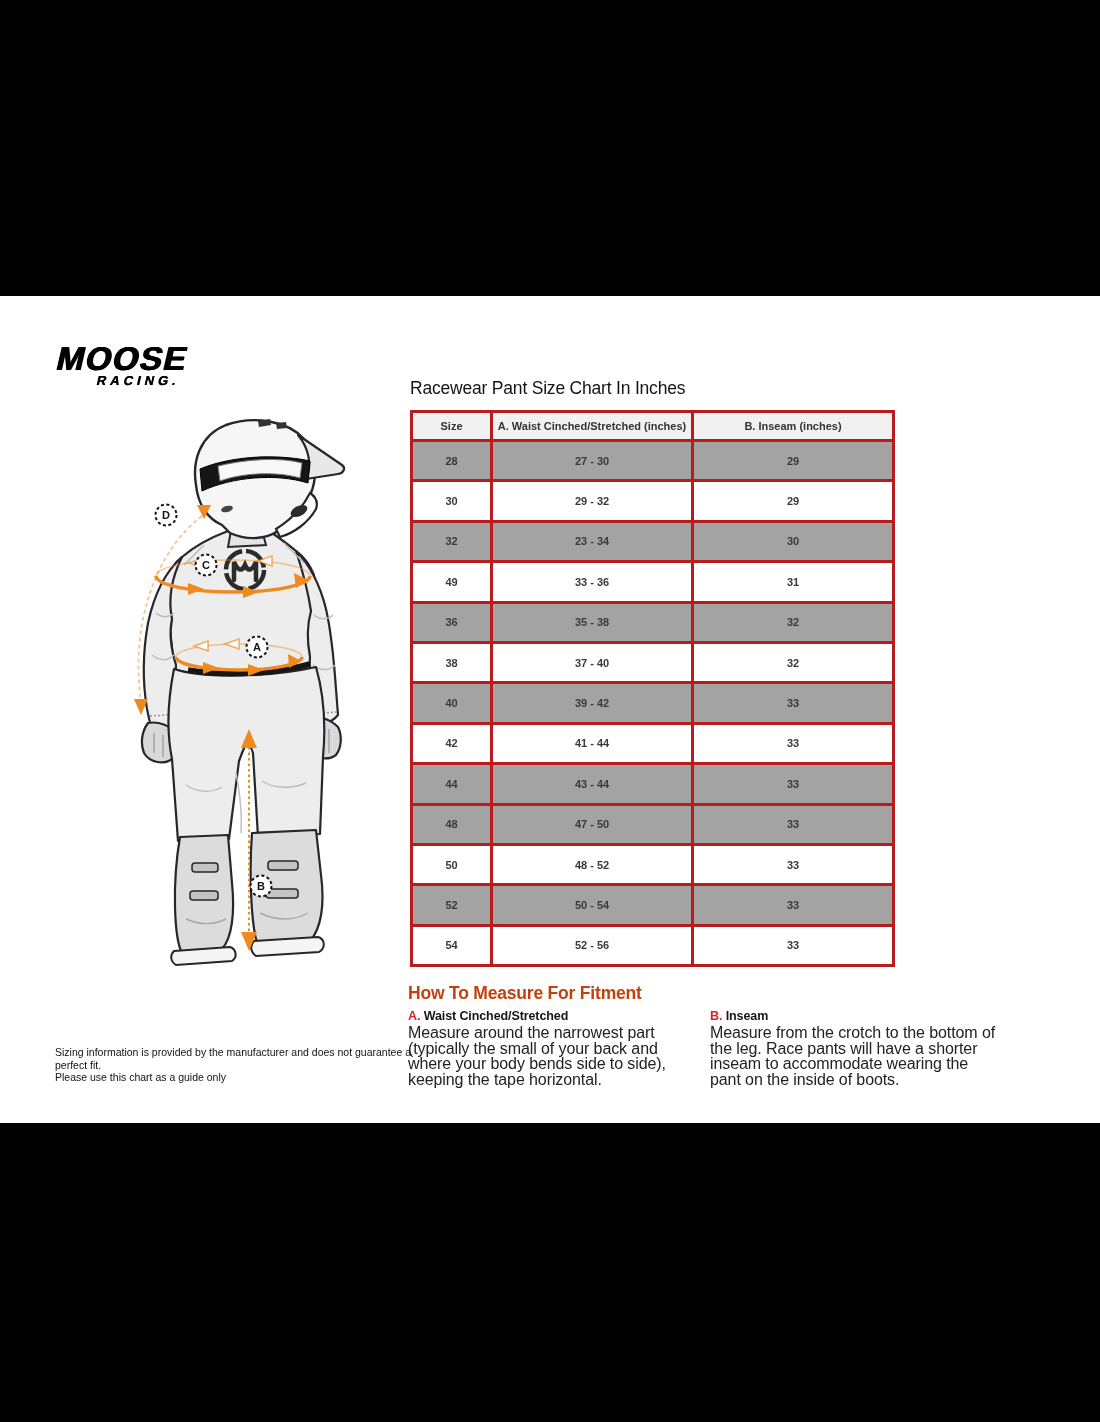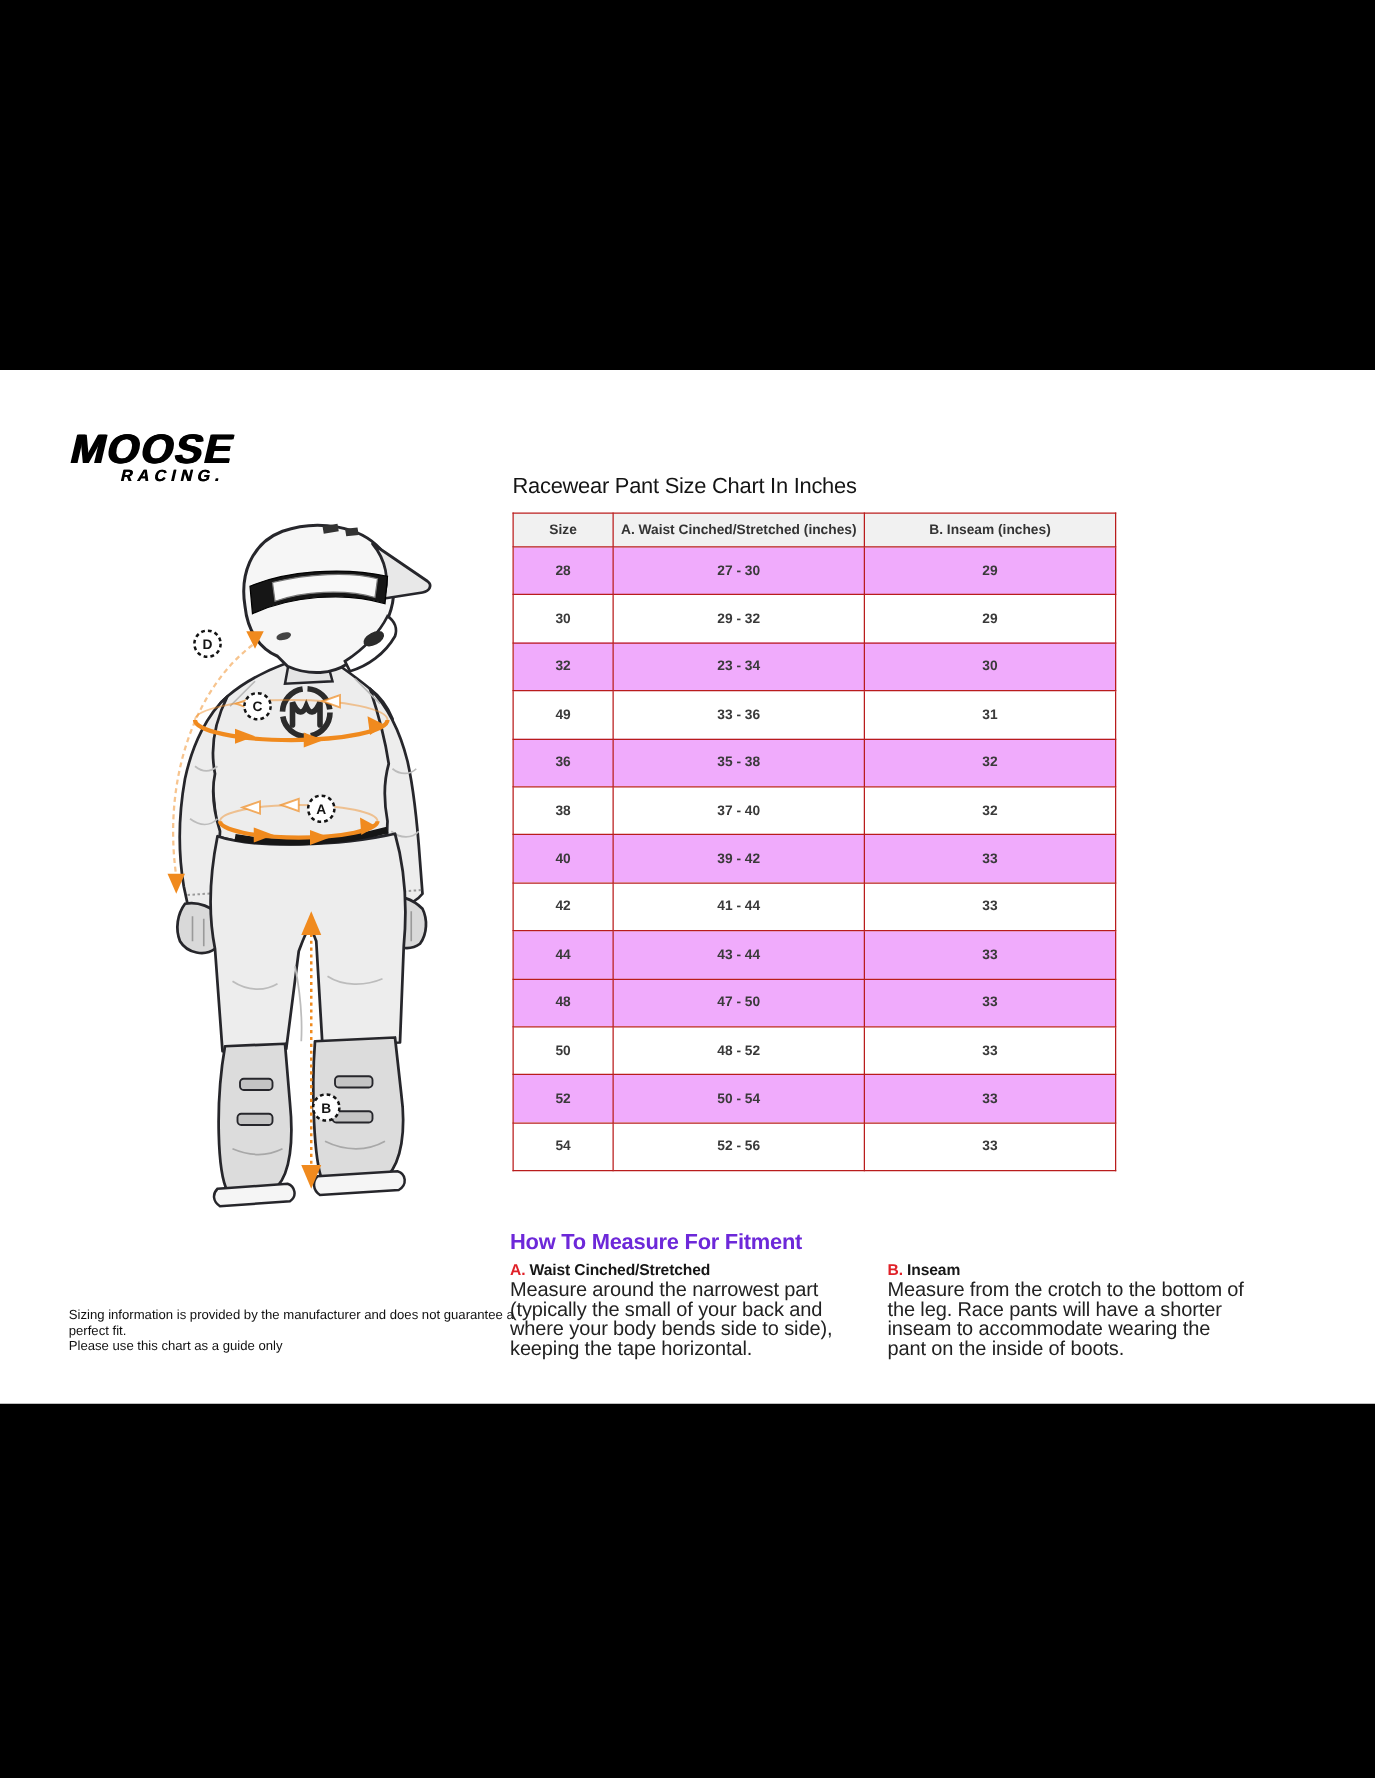--- a/index.html
+++ b/index.html
@@ -17,30 +17,30 @@
                text-shadow:0.7px 0 0 #000, -0.7px 0 0 #000; }
   .logo-sub  { font-size:13px; font-weight:bold; letter-spacing:4px; text-align:right;
                margin-top:-3px; padding-right:3px; text-shadow:0.4px 0 0 #000; }
 
   
   .chart-title { position:absolute; left:410px; top:378px; font-size:17.5px; font-weight:normal;
                  letter-spacing:-0.2px; color:#141414; }
   table.size-table { position:absolute; left:410px; top:410px; width:482px;
                      border-collapse:collapse; table-layout:fixed; }
   table.size-table th, table.size-table td {
-    border:1px solid #b91c1c; text-align:center; vertical-align:middle;
+    border:3px solid #b91c1c; text-align:center; vertical-align:middle;
     font-size:11px; font-weight:bold; color:#3a3a3a; padding:0;
   }
   table.size-table th { height:26px; background:#f1f1f1; color:#333; }
   table.size-table td { height:37.4px; background:#ffffff; }
-  table.size-table tr.stripe td { background:#f0abfc; }
+  table.size-table tr.stripe td { background:#a3a3a3; }
 
   
   .howto-title { position:absolute; left:408px; top:983px; font-size:17.5px; font-weight:bold;
-                 letter-spacing:-0.2px; color:#6d28d9; }
+                 letter-spacing:-0.2px; color:#c2410c; }
   .measure-col { position:absolute; top:1009px; }
   .measure-col.a { left:408px; width:296px; }
   .measure-col.b { left:710px; width:292px; }
   .measure-head { font-size:12.5px; font-weight:bold; color:#161616; letter-spacing:-0.1px; }
   .measure-head .red { color:#e02128; }
   .measure-body { font-size:16px; line-height:15.5px; color:#222; margin:2px 0 0 0;
                   letter-spacing:-0.1px; }
 
   
   .disclaimer { position:absolute; left:55px; top:1046px; width:360px;

